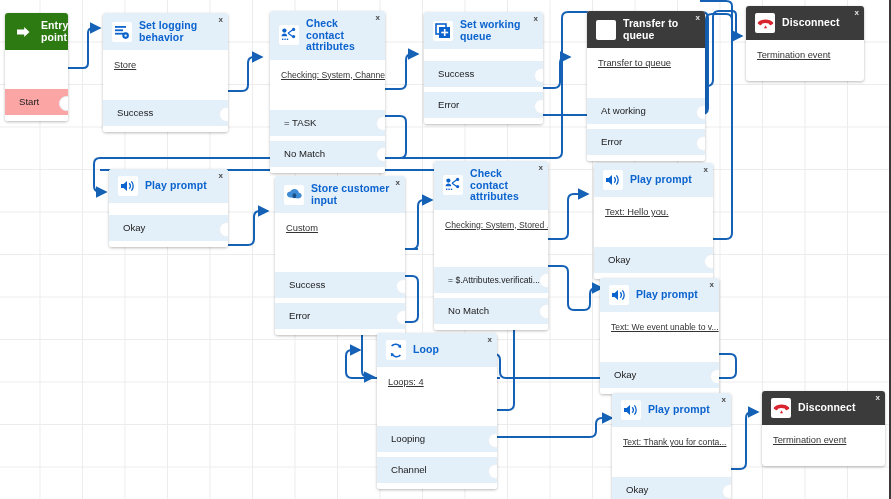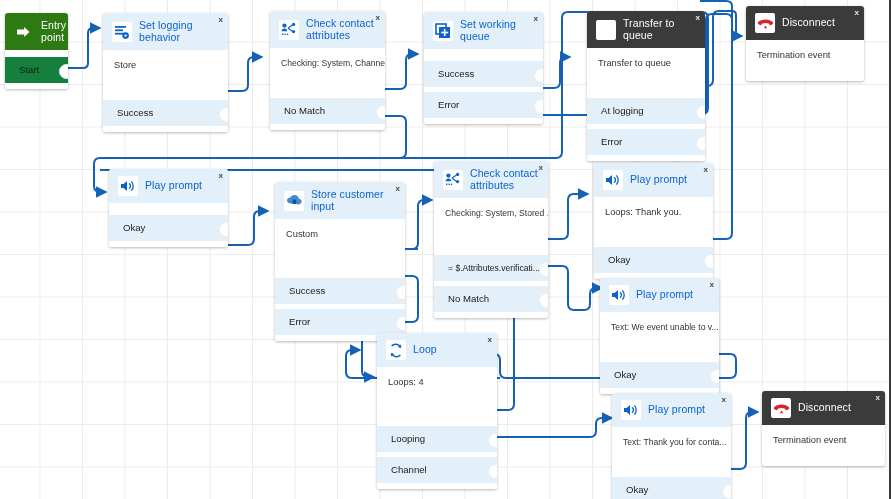--- a/index.html
+++ b/index.html
@@ -37,21 +37,21 @@
     display:flex;align-items:center;
     gap:7px;
     padding:7px 8px 7px 9px;
     min-height:26px;
     box-sizing:border-box;
   }
   .node.blue .hdr{background:#e3eff9;}
   .node.dark .hdr{background:#3b3b3b;}
   .node.green .hdr{background:#2d7912;}
   .hdr .ttl{
-    font-size:10.5px;font-weight:normal;line-height:11.5px;
+    font-size:10.5px;font-weight:bold;line-height:11.5px;
     letter-spacing:.1px;
   }
   .node.blue .hdr .ttl{color:#0b63ce;}
   .node.dark .hdr .ttl{color:#ffffff;}
   .node.green .hdr .ttl{color:#ffffff;}
   .closex{
     position:absolute;right:5px;top:3px;
     font-size:8px;font-weight:bold;line-height:8px;
     color:#4a4a4a;
     cursor:pointer;
@@ -62,40 +62,41 @@
     background:#ffffff;border-radius:2px;
     display:flex;align-items:center;justify-content:center;
   }
   .node.green .ico{background:transparent;}
   .ico svg{display:block;}
   .subtxt{
     font-size:9.3px;color:#333333;
     padding:9px 10px 17px 11px;
     white-space:nowrap;
     line-height:12px;
+    text-decoration:underline;
   }
   .spacer{height:7px;}
   .port{
     position:relative;
     background:#e3eff9;
     font-size:9.6px;color:#1b1b1b;
     padding:7px 10px 7px 14px;
     margin-top:5px;
     line-height:12px;
     white-space:nowrap;
   }
   .port.nomargin{margin-top:0;}
   .port .dot{
     position:absolute;
     width:13px;height:13px;border-radius:50%;
     background:#ffffff;
     border:1px solid #e7eef5;
     right:-6px;top:50%;margin-top:-6.5px;
   }
-  .node.green .port{background:#15803d;}
+  .node.green .port{background:#fca5a5;margin-top:32px;}
   .tail{height:6px;background:#ffffff;}
 </style>
 </head>
 <body>
 
 <div id="canvas">
 
   <svg id="wires">
     <defs>
       <marker id="ah" markerWidth="7" markerHeight="7" refX="5.2" refY="3" orient="auto">
@@ -199,20 +200,24 @@
           <rect x="3.4" y="11.6" width="1.4" height="1.4" fill="#0b63ce"></rect>
           <rect x="5.8" y="11.6" width="1.4" height="1.4" fill="#0b63ce"></rect>
         </svg>
       </span>
       <span class="ttl">Check contact attributes</span>
       <span class="closex">x</span>
     </div>
     <div class="subtxt" style="font-size:8.6px;">Checking: System, Channel</div>
     <div class="spacer"></div>
     <div class="port">
+      <span>= TASK</span>
+      <span class="dot"></span>
+    </div>
+    <div class="port">
       <span>No Match</span>
       <span class="dot"></span>
     </div>
     <div class="tail"></div>
   </div>
 
   <div class="node blue" style="left:424px;top:12px;width:119px;">
     <div class="hdr">
       <span class="ico">
         <svg width="16" height="16" viewBox="0 0 16 16">
@@ -245,21 +250,21 @@
           <rect x="5" y="2" width="11" height="11" fill="none" stroke="#ffffff" stroke-width="1.4"></rect>
           <rect x="7.4" y="4.4" width="6.6" height="6.6" fill="#ffffff"></rect>
         </svg>
       </span>
       <span class="ttl">Transfer to queue</span>
       <span class="closex">x</span>
     </div>
     <div class="subtxt">Transfer to queue</div>
     <div class="spacer"></div>
     <div class="port">
-      <span>At logging</span>
+      <span>At working</span>
       <span class="dot"></span>
     </div>
     <div class="port">
       <span>Error</span>
       <span class="dot"></span>
     </div>
     <div class="tail"></div>
   </div>
 
   <div class="node dark" style="left:746px;top:6px;width:118px;">
@@ -289,21 +294,21 @@
       <span class="closex">x</span>
     </div>
     <div class="spacer"></div>
     <div class="port">
       <span>Okay</span>
       <span class="dot"></span>
     </div>
     <div class="tail"></div>
   </div>
 
-  <div class="node blue" style="left:275px;top:182px;width:130px;">
+  <div class="node blue" style="left:275px;top:176px;width:130px;">
     <div class="hdr">
       <span class="ico">
         <svg width="17" height="13" viewBox="0 0 17 13">
           <path d="M4.4 9.4C2.5 9.4 1 8.1 1 6.5S2.5 3.6 4.4 3.6C5 2 6.6 1 8.4 1c2.3 0 4.2 1.6 4.5 3.7 1.6.2 2.8 1.4 2.8 2.9 0 1.6-1.4 2.8-3.2 2.8z" fill="#3e8bd6"></path>
           <rect x="6.6" y="5.2" width="3.6" height="5" rx="1.8" fill="#1b4f88"></rect>
         </svg>
       </span>
       <span class="ttl">Store customer input</span>
       <span class="closex">x</span>
     </div>
@@ -355,21 +360,21 @@
       <span class="ico">
         <svg width="16" height="14" viewBox="0 0 16 14">
           <path d="M1 5h2.6L7 2v10L3.6 9H1z" fill="#0b63ce"></path>
           <path d="M9.2 4.2a4.2 4.2 0 0 1 0 5.6" stroke="#0b63ce" stroke-width="1.3" fill="none"></path>
           <path d="M11.4 2.4a6.8 6.8 0 0 1 0 9.2" stroke="#0b63ce" stroke-width="1.3" fill="none"></path>
         </svg>
       </span>
       <span class="ttl">Play prompt</span>
       <span class="closex">x</span>
     </div>
-    <div class="subtxt">Loops: Thank you.</div>
+    <div class="subtxt">Text: Hello you.</div>
     <div class="spacer"></div>
     <div class="port">
       <span>Okay</span>
       <span class="dot"></span>
     </div>
     <div class="tail"></div>
   </div>
 
   <div class="node blue" style="left:600px;top:278px;width:119px;">
     <div class="hdr">

